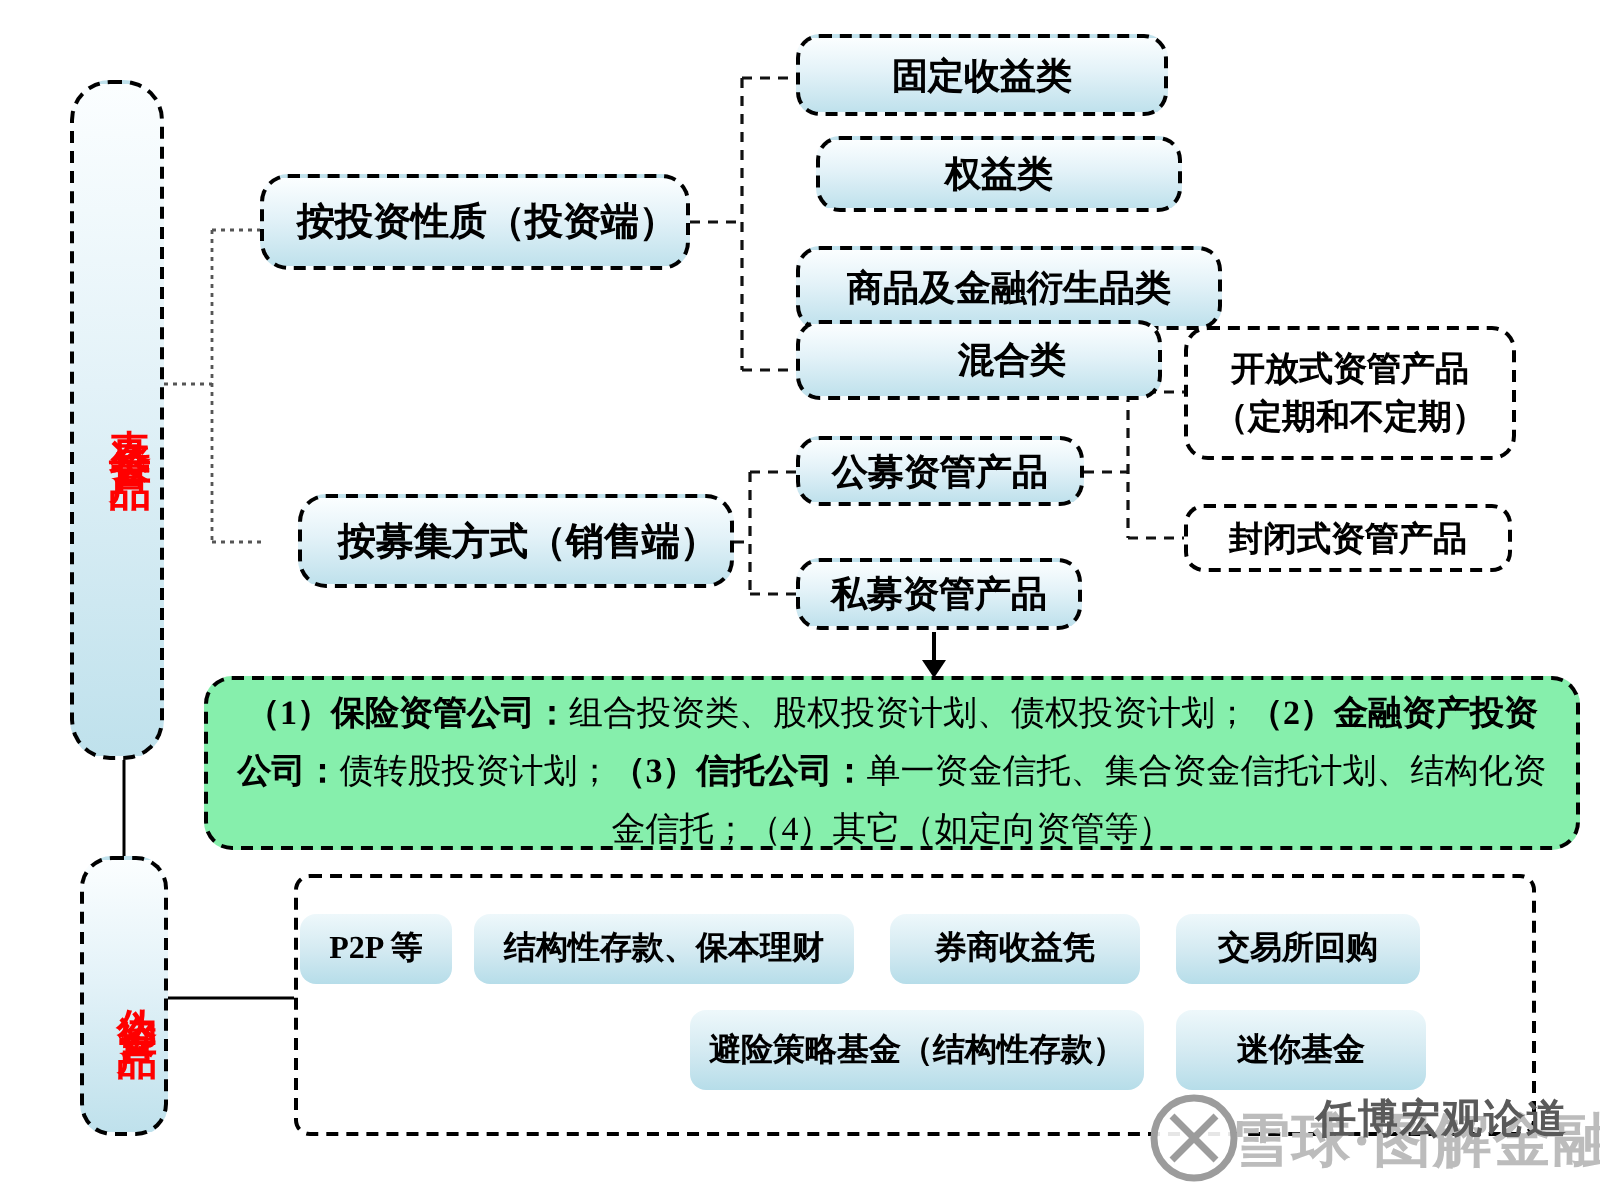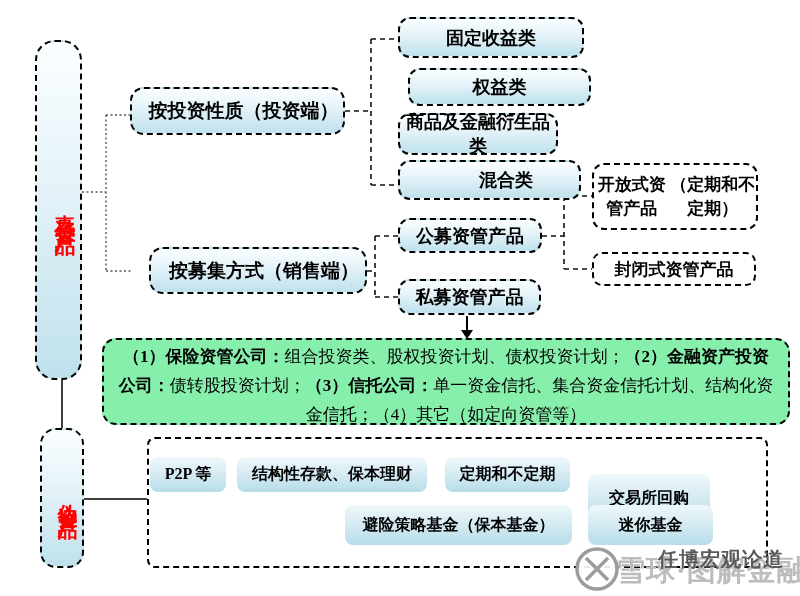--- a/index.html
+++ b/index.html
@@ -62,44 +62,44 @@
   <div class="abs node gblue dash25" style="left:40px;top:428px;width:44px;height:140px;border-radius:16px;">
     <span class="vtext" style="letter-spacing:4px;font-size:20px;">伪资管产品</span>
   </div>
 
   <div class="abs node gblue dash25" style="left:130px;top:87px;width:215px;height:48px;border-radius:14px;font-size:19px;">按投资性质（投资端）</div>
 
   <div class="abs node gblue dash25" style="left:131px;top:247px;width:218px;height:47px;border-radius:14px;font-size:19px;margin-left:18px;">按募集方式（销售端）</div>
 
   <div class="abs node gblue dash2" style="left:398px;top:17px;width:186px;height:41px;border-radius:12px;font-size:18px;">固定收益类</div>
   <div class="abs node gblue dash2" style="left:408px;top:68px;width:183px;height:38px;border-radius:12px;font-size:18px;">权益类</div>
-  <div class="abs node gblue dash2" style="left:398px;top:113px;width:160px;height:42px;border-radius:12px;font-size:18px;">商品及金融衍生品类</div>
+  <div class="abs node gblue dash2" style="left:398px;top:123px;width:213px;height:42px;border-radius:12px;font-size:18px;">商品及金融衍生品类</div>
   <div class="abs node gblue dash2" style="left:398px;top:160px;width:183px;height:40px;border-radius:12px;font-size:18px;padding-left:33px;">混合类</div>
 
   <div class="abs node gblue dash2" style="left:398px;top:218px;width:144px;height:35px;border-radius:12px;font-size:18px;">公募资管产品</div>
   <div class="abs node gblue dash2" style="left:398px;top:279px;width:143px;height:36px;border-radius:12px;font-size:18px;">私募资管产品</div>
 
-  <div class="abs node gbeige dash2" style="left:592px;top:163px;width:166px;height:67px;border-radius:12px;font-size:17px;flex-direction:row;line-height:24px;">
+  <div class="abs node gbeige dash2" style="left:592px;top:163px;width:166px;height:67px;border-radius:12px;font-size:17px;flex-direction:column;line-height:24px;">
     <span>开放式资管产品</span>
     <span>（定期和不定期）</span>
   </div>
   <div class="abs node gbeige dash2" style="left:592px;top:252px;width:164px;height:34px;border-radius:10px;font-size:17px;">封闭式资管产品</div>
 
   <div class="abs note-box" style="left:102px;top:338px;width:688px;height:87px;">
     <b>（1）保险资管公司：</b><span>组合投资类、股权投资计划、债权投资计划；</span><b>（2）金融资产投资公司：</b><span>债转股投资计划；</span><b>（3）信托公司：</b><span>单一资金信托、集合资金信托计划、结构化资金信托；</span><span>（4）其它（如定向资管等）</span>
   </div>
 
   <div class="abs dash2" style="left:147px;top:437px;width:621px;height:131px;border-radius:8px;background:#fff;"></div>
 
   <div class="abs node gpill pill" style="left:150px;top:457px;width:76px;height:35px;">P2P 等</div>
   <div class="abs node gpill pill" style="left:237px;top:457px;width:190px;height:35px;">结构性存款、保本理财</div>
-  <div class="abs node gpill pill" style="left:445px;top:457px;width:125px;height:35px;">定期和不定期</div>
-  <div class="abs node gpill pill" style="left:588px;top:474px;width:122px;height:48px;">交易所回购</div>
+  <div class="abs node gpill pill" style="left:445px;top:457px;width:125px;height:35px;">券商收益凭</div>
+  <div class="abs node gpill pill" style="left:588px;top:457px;width:122px;height:35px;">交易所回购</div>
 
-  <div class="abs node gpill pill" style="left:345px;top:505px;width:227px;height:40px;">避险策略基金（保本基金）</div>
+  <div class="abs node gpill pill" style="left:345px;top:505px;width:227px;height:40px;">避险策略基金（结构性存款）</div>
   <div class="abs node gpill pill" style="left:588px;top:505px;width:125px;height:40px;">迷你基金</div>
 
   <svg class="abs" style="left:572px;top:544px;" width="50" height="50" viewBox="0 0 50 50">
     <circle cx="25" cy="25" r="20" fill="rgba(255,255,255,0.9)" stroke="#9c9c9c" stroke-width="3.5"></circle>
     <path d="M14 14 L36 36 M36 14 L14 36" stroke="#9c9c9c" stroke-width="3.5" fill="none"></path>
   </svg>
   <div class="abs wm-light" style="left:616px;top:551px;">雪球·图解金融</div>
   <div class="abs wm-dark" style="left:658px;top:546px;">任博宏观论道</div>
 
 </div>

